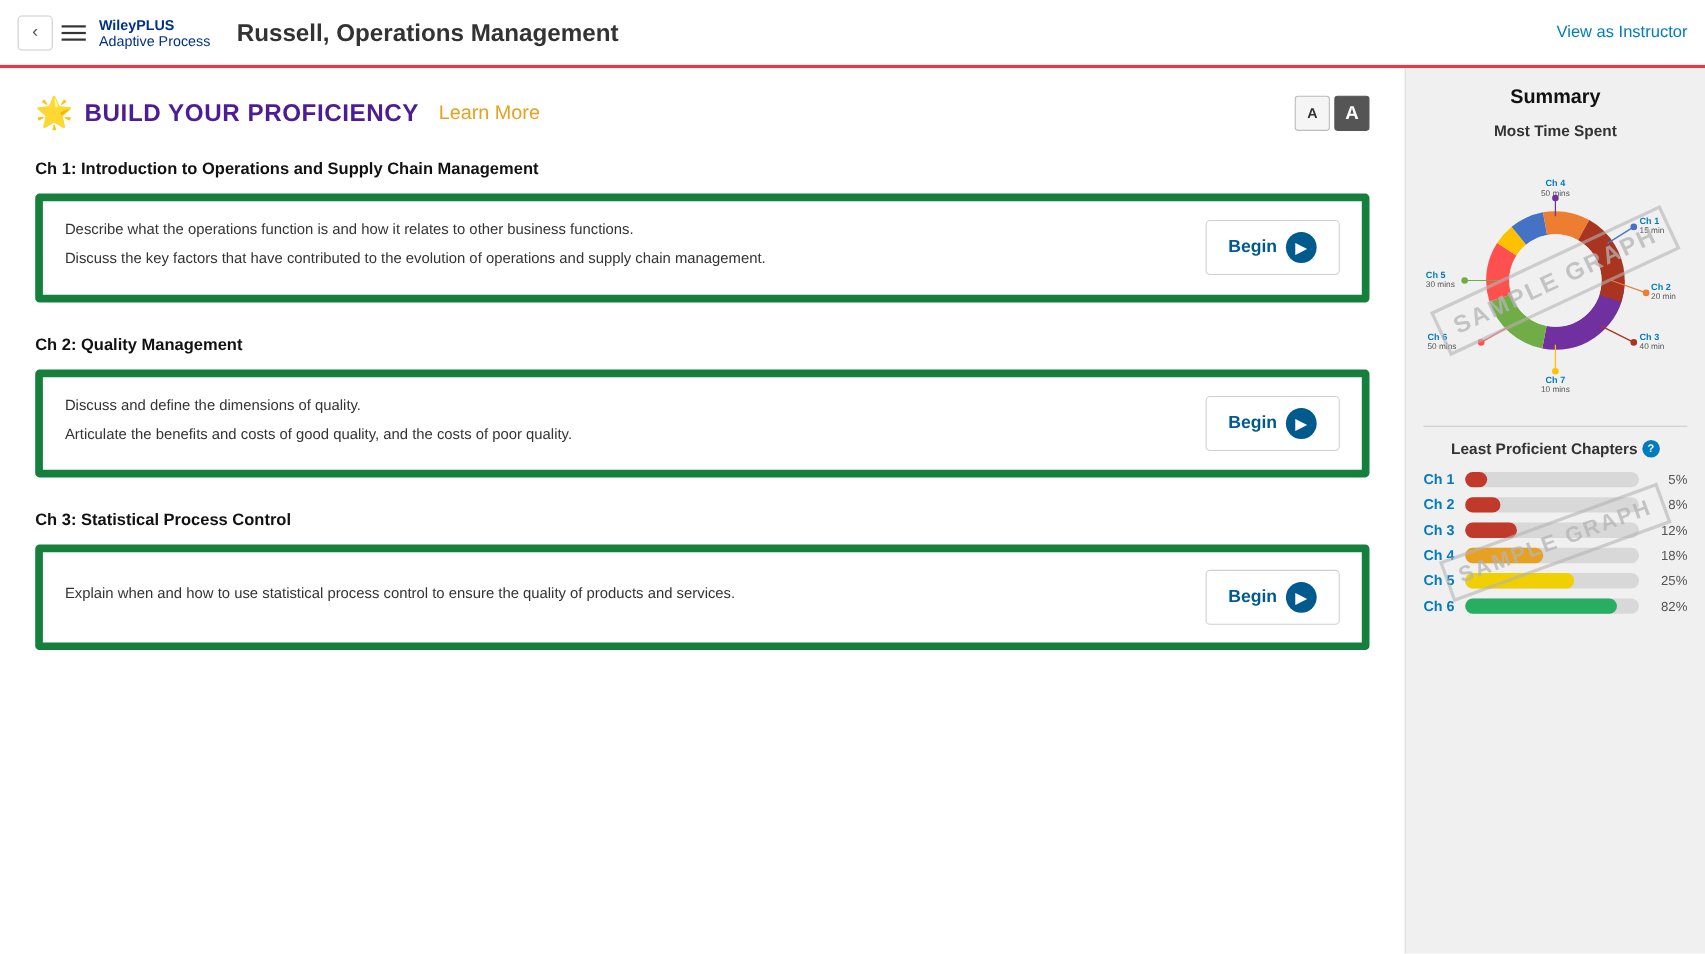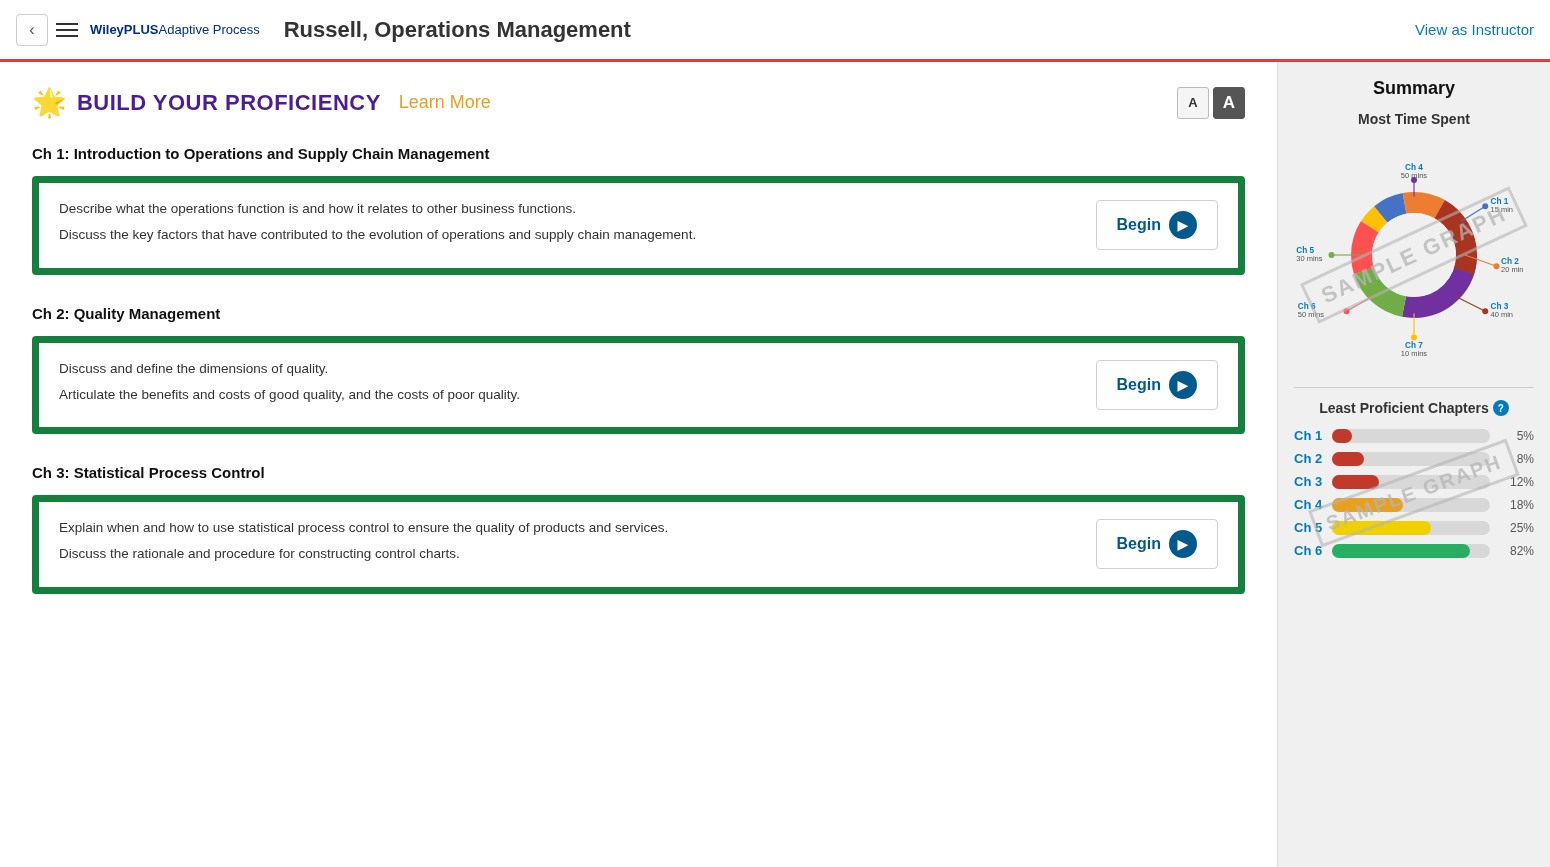--- a/index.html
+++ b/index.html
@@ -27,21 +27,21 @@
     }
     .header-menu-icon {
       display: flex; flex-direction: column; gap: 4px;
       cursor: pointer;
       margin-right: 12px;
     }
     .header-menu-icon span {
       display: block; width: 22px; height: 2px; background: #333;
     }
     .header-brand {
-      display: flex; flex-direction: row; margin-right: 24px;
+      display: flex; flex-direction: column; margin-right: 24px;
     }
     .brand-top { color: #003087; font-weight: bold; font-size: 13px; }
     .brand-bottom { color: #003087; font-size: 13px; }
     .header-title {
       font-size: 22px; font-weight: bold; color: #333; flex: 1;
     }
     .view-as-instructor {
       color: #007bbd; font-size: 15px; font-weight: 500; cursor: pointer; text-decoration: none;
     }
 
@@ -285,21 +285,20 @@
           <span class="begin-btn-icon">▶</span>
         </button>
       </div>
     </div>
 
     <div class="chapter-section">
       <div class="chapter-heading">Ch 3: Statistical Process Control</div>
       <div class="chapter-card">
         <div class="chapter-card-text">
           <p>Explain when and how to use statistical process control to ensure the quality of products and services.</p>
-          <p>Discuss the rationale and procedure for constructing control charts.</p>
         </div>
         <button class="begin-btn">
           <span class="begin-btn-label">Begin</span>
           <span class="begin-btn-icon">▶</span>
         </button>
       </div>
     </div>
 
   </div>
 

